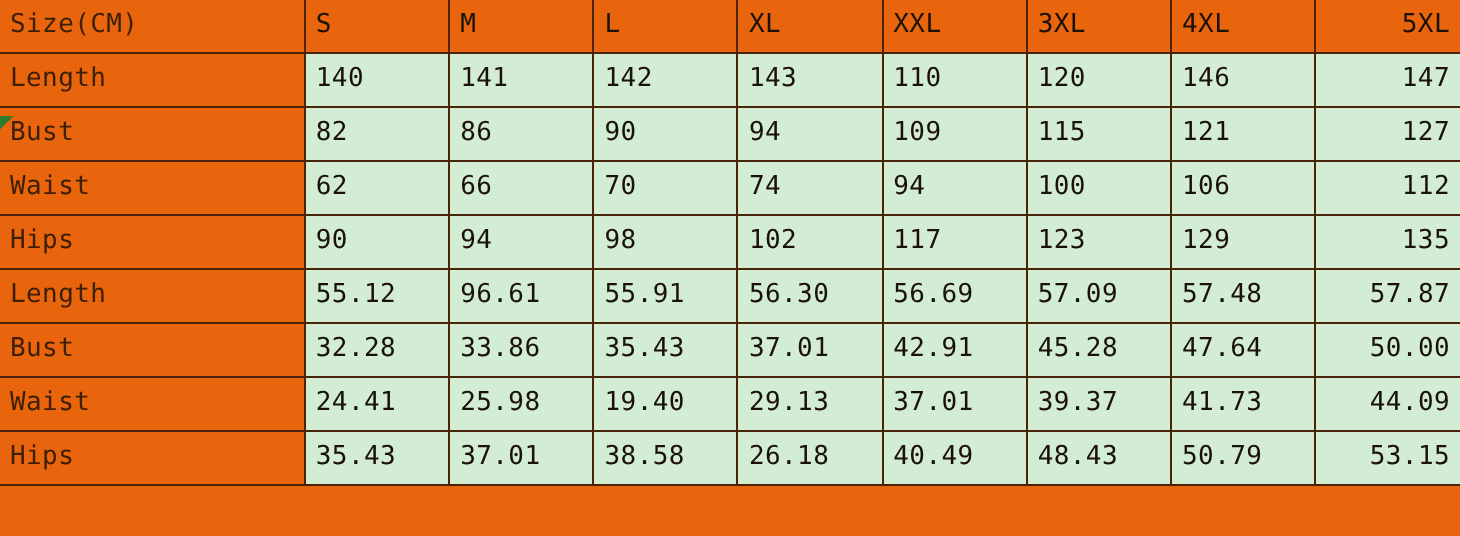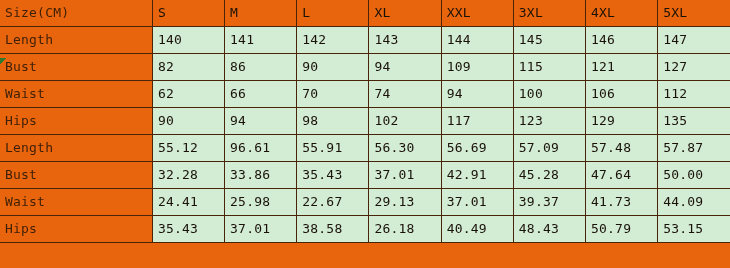--- a/index.html
+++ b/index.html
@@ -46,21 +46,21 @@
   td.val {
     background: #d3ecd4;
     color: #1a1208;
   }
   
   col.c0 { width: 152px; }
   col.cx { width: 72px; }
   
   #size-chart tr:first-child td { border-top: none; }
   #size-chart td:first-child { border-left: none; }
-  #size-chart td:last-child { border-right: none; }
+  #size-chart td:last-child { border-right: none; text-align: right; }
   
   #edge-artifact {
     position: absolute;
     left: 0;
     top: 58px;
     width: 7px;
     height: 8px;
     background: linear-gradient(135deg, #2f7a2f 0%, #2f7a2f 45%, rgba(232,101,13,0) 46%);
     pointer-events: none;
   }
@@ -91,22 +91,22 @@
         <td>3XL</td>
         <td>4XL</td>
         <td>5XL</td>
       </tr>
       <tr>
         <td class="lbl">Length</td>
         <td class="val">140</td>
         <td class="val">141</td>
         <td class="val">142</td>
         <td class="val">143</td>
-        <td class="val">144</td>
-        <td class="val">145</td>
+        <td class="val">110</td>
+        <td class="val">120</td>
         <td class="val">146</td>
         <td class="val">147</td>
       </tr>
       <tr>
         <td class="lbl">Bust</td>
         <td class="val">82</td>
         <td class="val">86</td>
         <td class="val">90</td>
         <td class="val">94</td>
         <td class="val">109</td>
@@ -155,21 +155,21 @@
         <td class="val">37.01</td>
         <td class="val">42.91</td>
         <td class="val">45.28</td>
         <td class="val">47.64</td>
         <td class="val">50.00</td>
       </tr>
       <tr>
         <td class="lbl">Waist</td>
         <td class="val">24.41</td>
         <td class="val">25.98</td>
-        <td class="val">22.67</td>
+        <td class="val">19.40</td>
         <td class="val">29.13</td>
         <td class="val">37.01</td>
         <td class="val">39.37</td>
         <td class="val">41.73</td>
         <td class="val">44.09</td>
       </tr>
       <tr>
         <td class="lbl">Hips</td>
         <td class="val">35.43</td>
         <td class="val">37.01</td>

